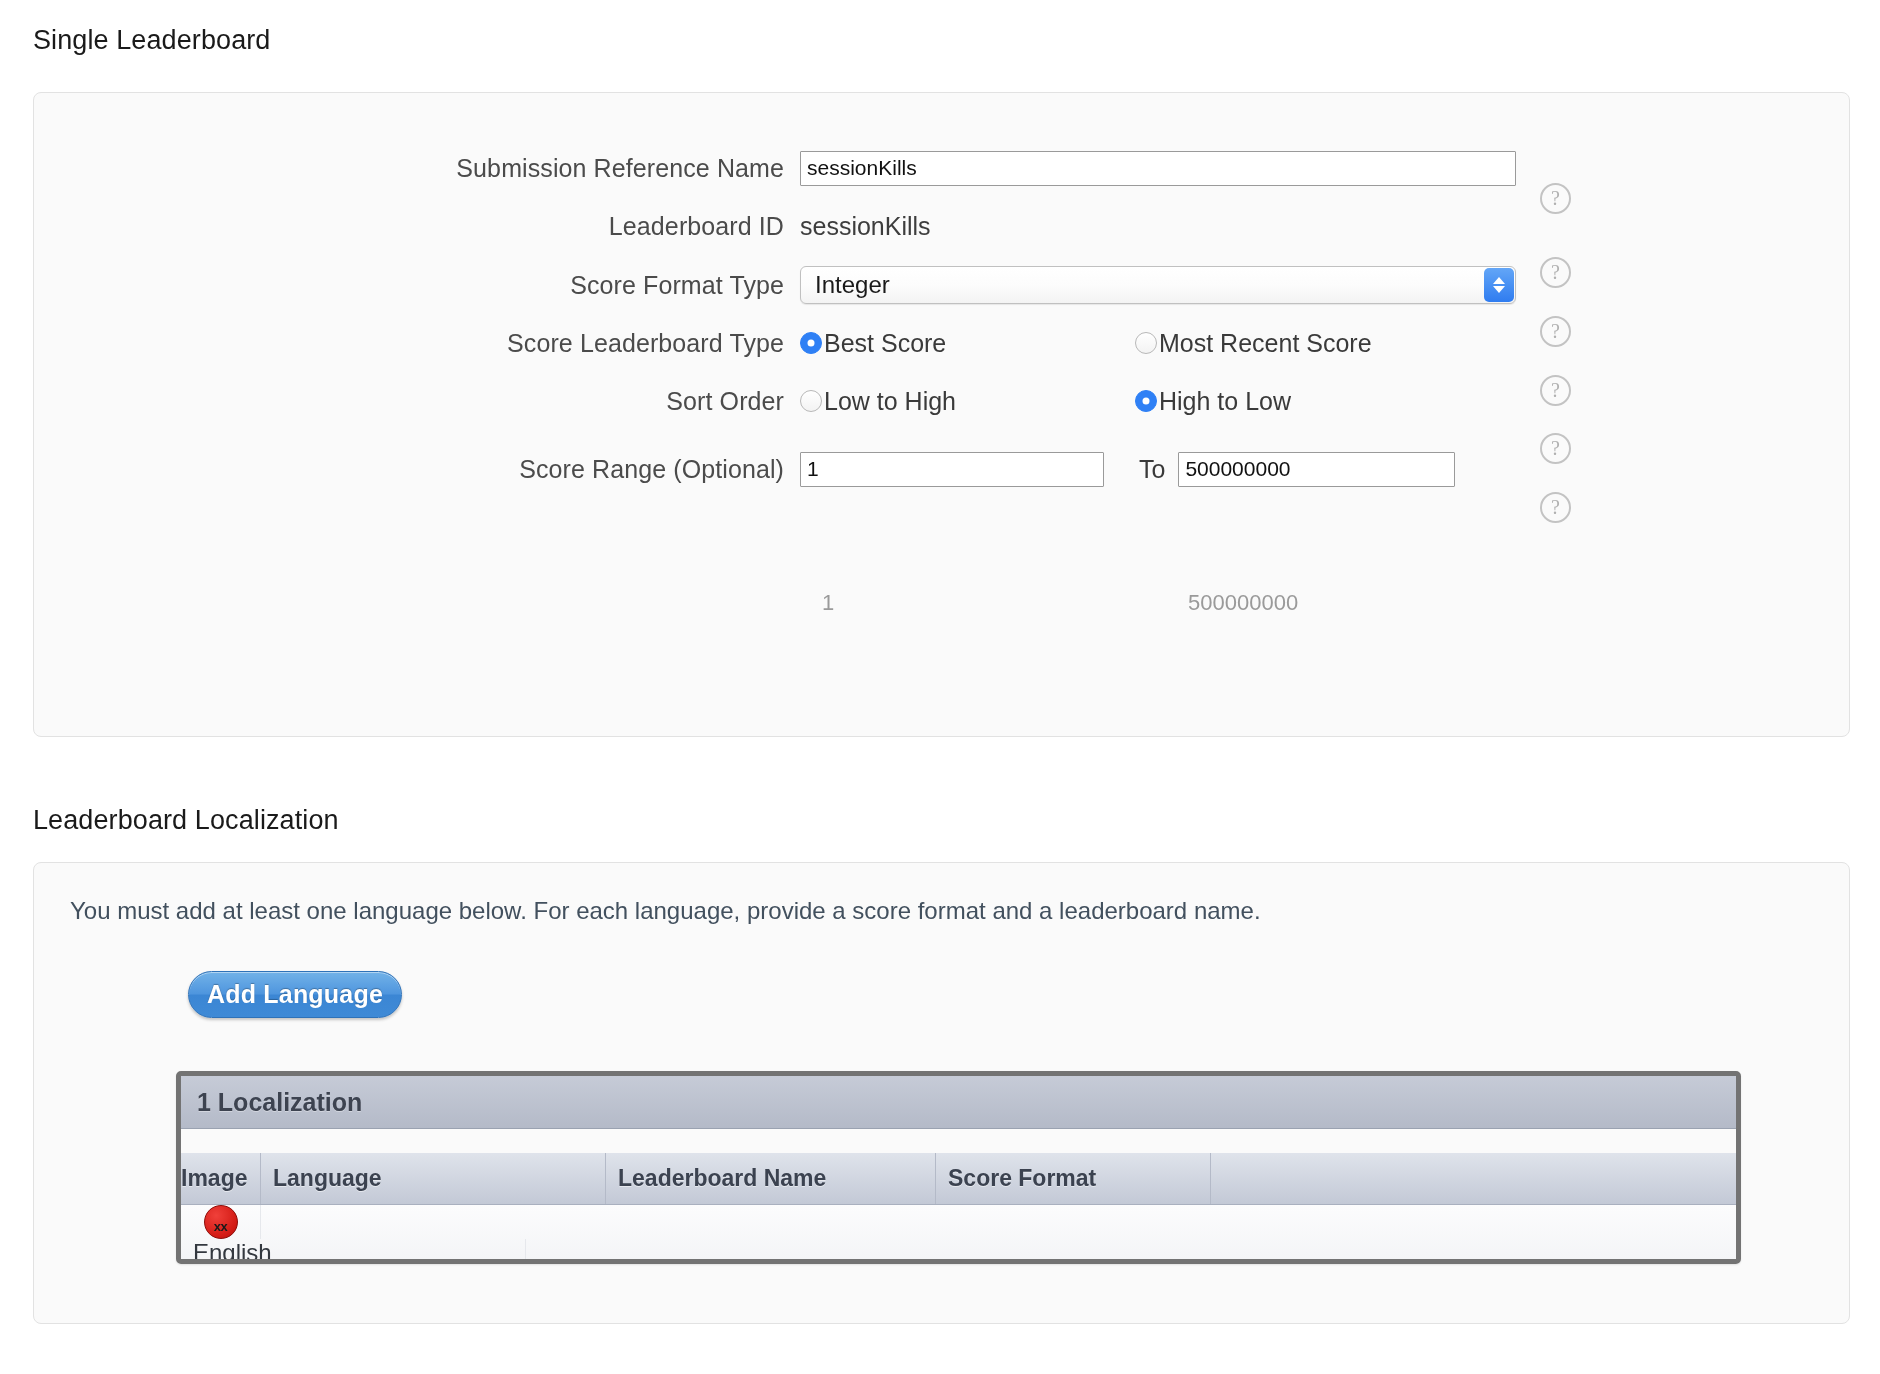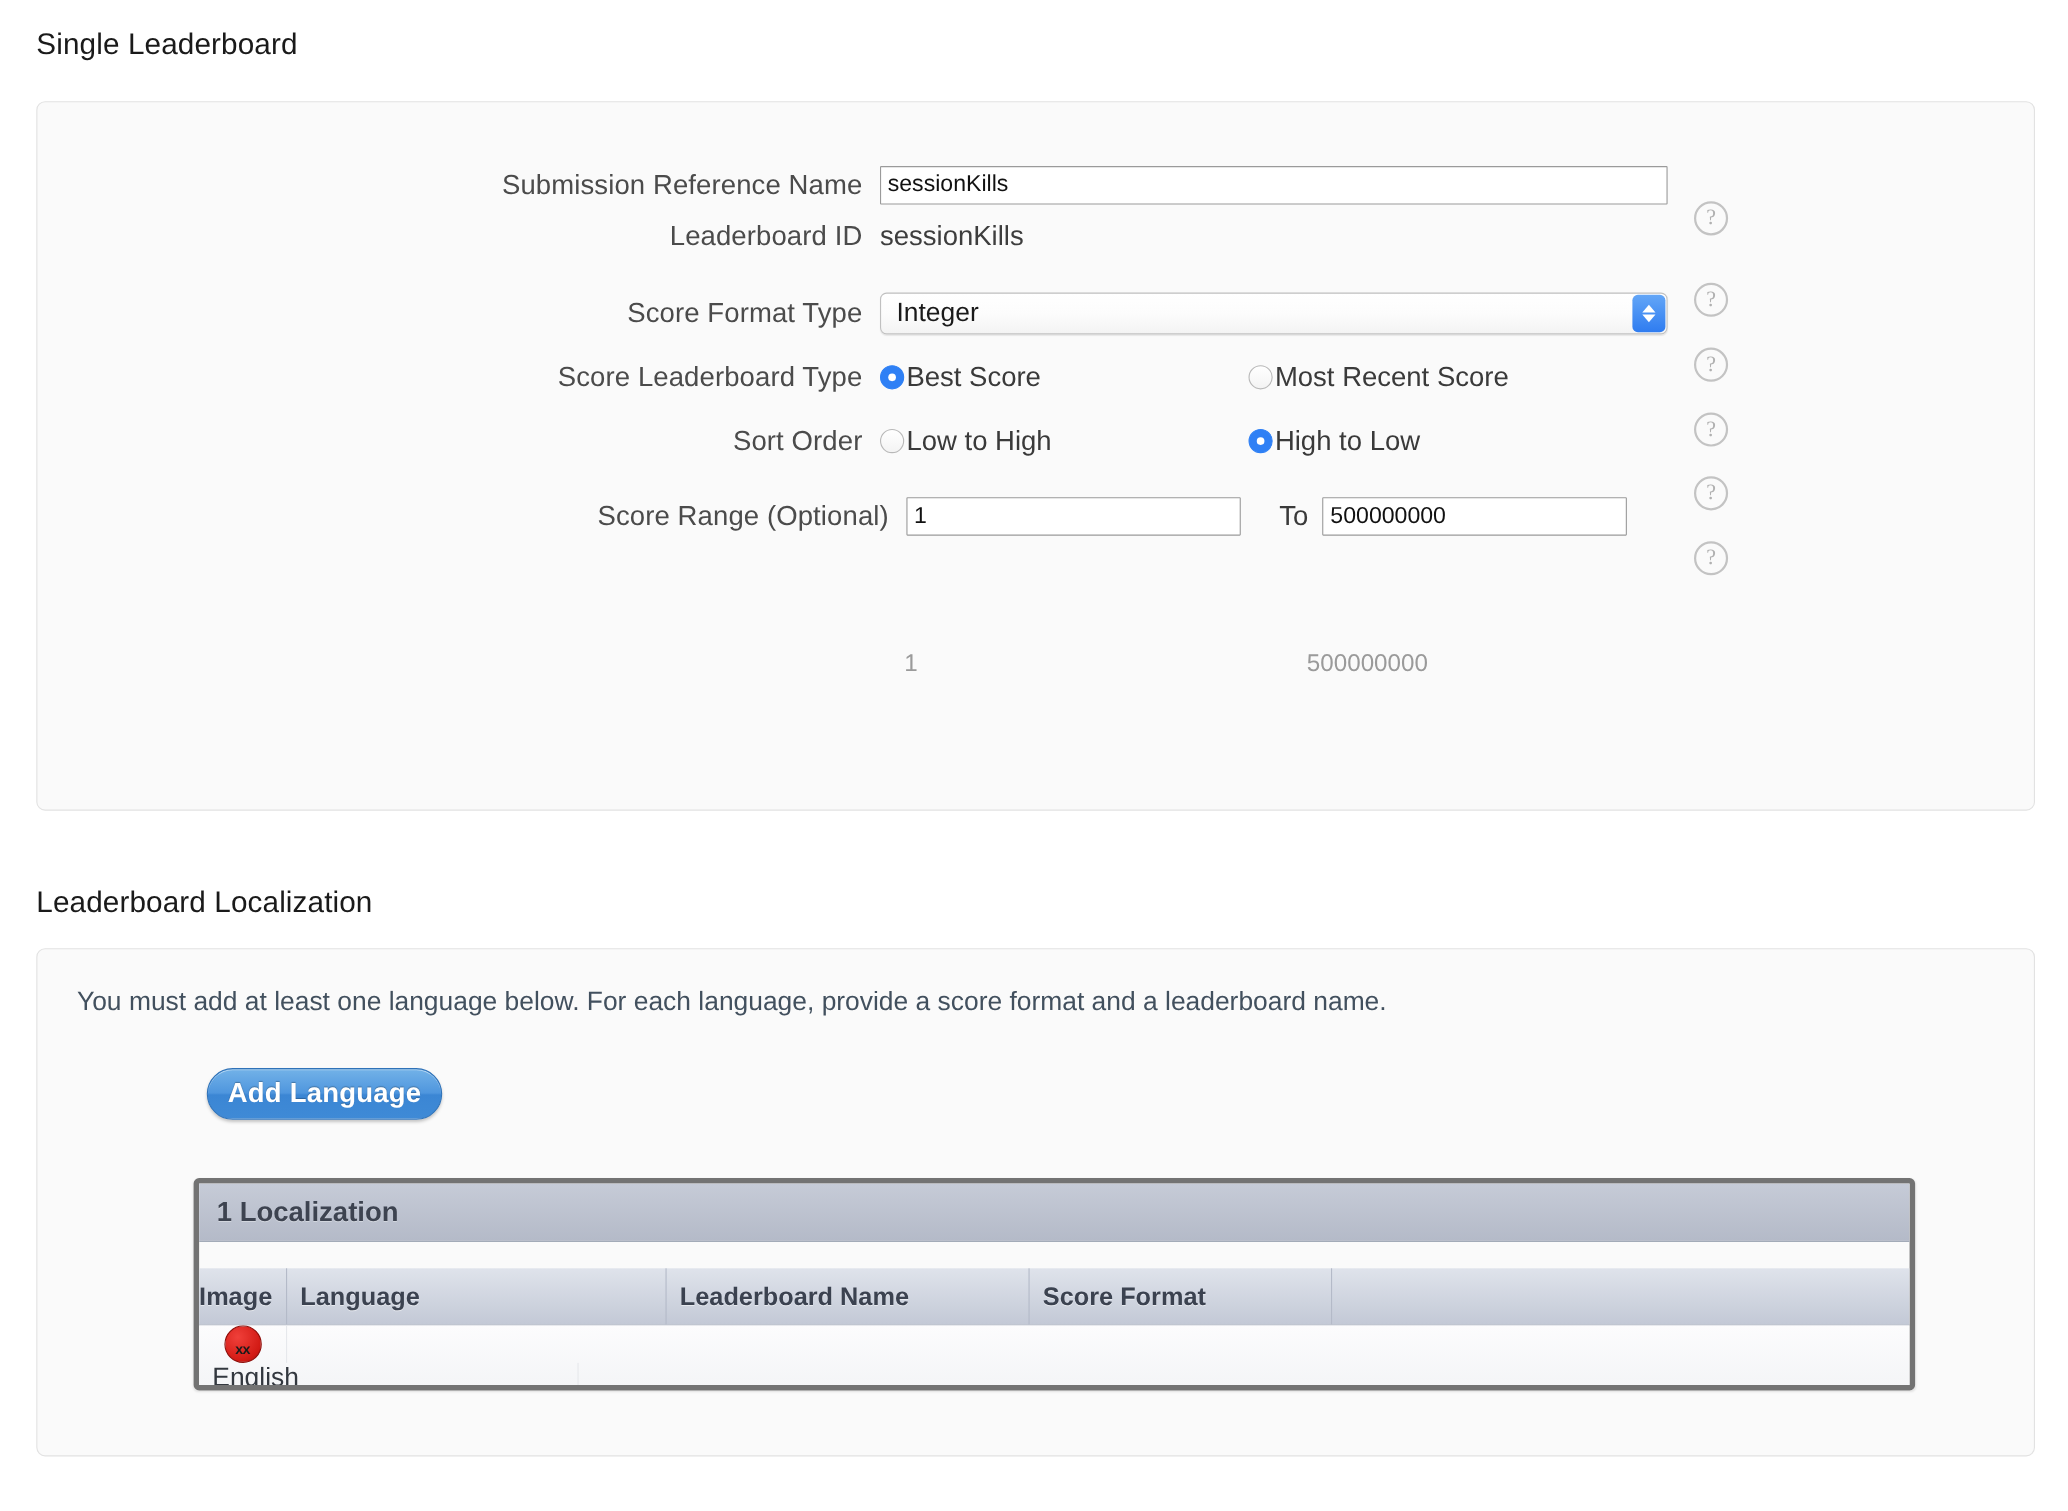--- a/index.html
+++ b/index.html
@@ -328,21 +328,21 @@
   <div class="panel" id="panel-single"></div>
 
   <div class="form-row" style="top:148px;">
     <div class="form-label">Submission Reference Name</div>
     <div class="field-zone">
       <input class="text-input" id="input-ref-name" type="text" value="sessionKills" style="">
     </div>
   </div>
   <div class="help-icon" style="left:1540px; top:183px;">?</div>
 
-  <div class="form-row" style="top:195px;">
+  <div class="form-row" style="top:206px;">
     <div class="form-label">Leaderboard ID</div>
     <div class="field-zone">
       <span class="static-value">sessionKills</span>
     </div>
   </div>
   <div class="help-icon" style="left:1540px; top:257px;">?</div>
 
   <div class="form-row" style="top:265px;">
     <div class="form-label">Score Format Type</div>
     <div class="field-zone">
@@ -384,21 +384,21 @@
         </div>
         <div class="radio-opt">
           <span class="radio-dot on"></span>
           <span class="radio-label">High to Low</span>
         </div>
       </div>
     </div>
   </div>
   <div class="help-icon" style="left:1540px; top:433px;">?</div>
 
-  <div class="form-row" style="top:449px;padding-left:24px;">
+  <div class="form-row" style="top:449px;">
     <div class="form-label">Score Range (Optional)</div>
     <div class="field-zone">
       <input class="text-input" id="input-range-min" type="text" value="1" style="">
       <span style="font-size:25px;color:#3a3a3a;margin:0 13px 0 35px;">To</span>
       <input class="text-input" id="input-range-max" type="text" value="500000000" style="">
     </div>
   </div>
   <div class="help-icon" style="left:1540px; top:492px;">?</div>
 
   <div class="range-hint" style="left:822px; top:590px;">1</div>

